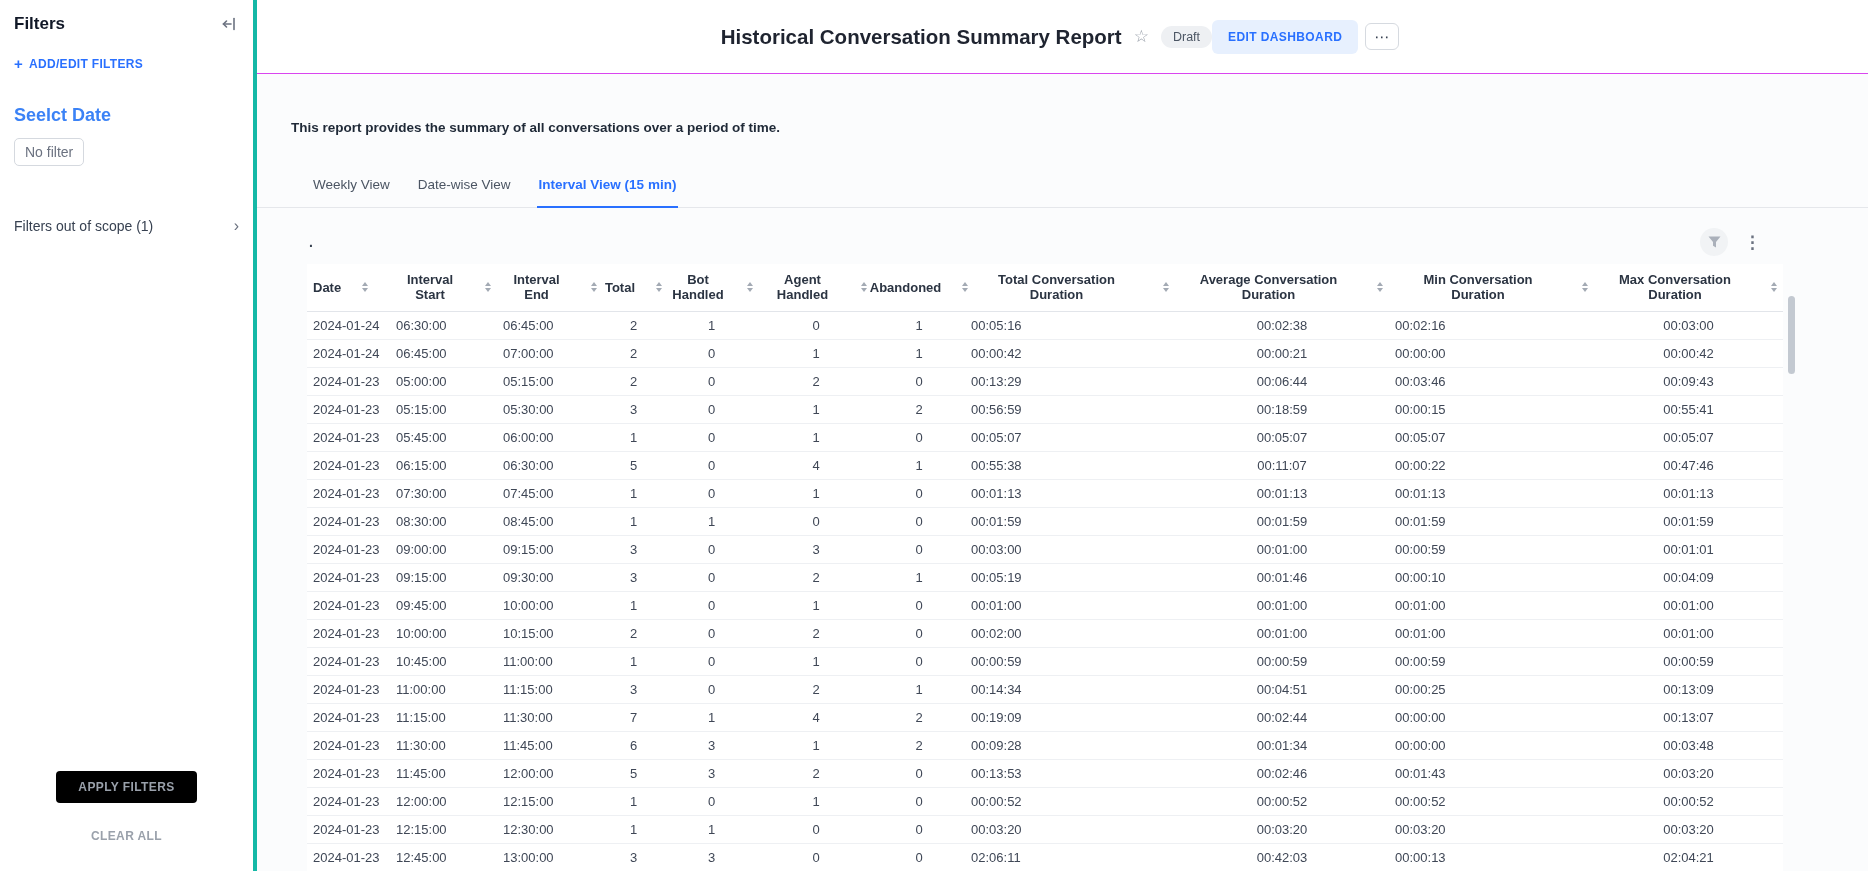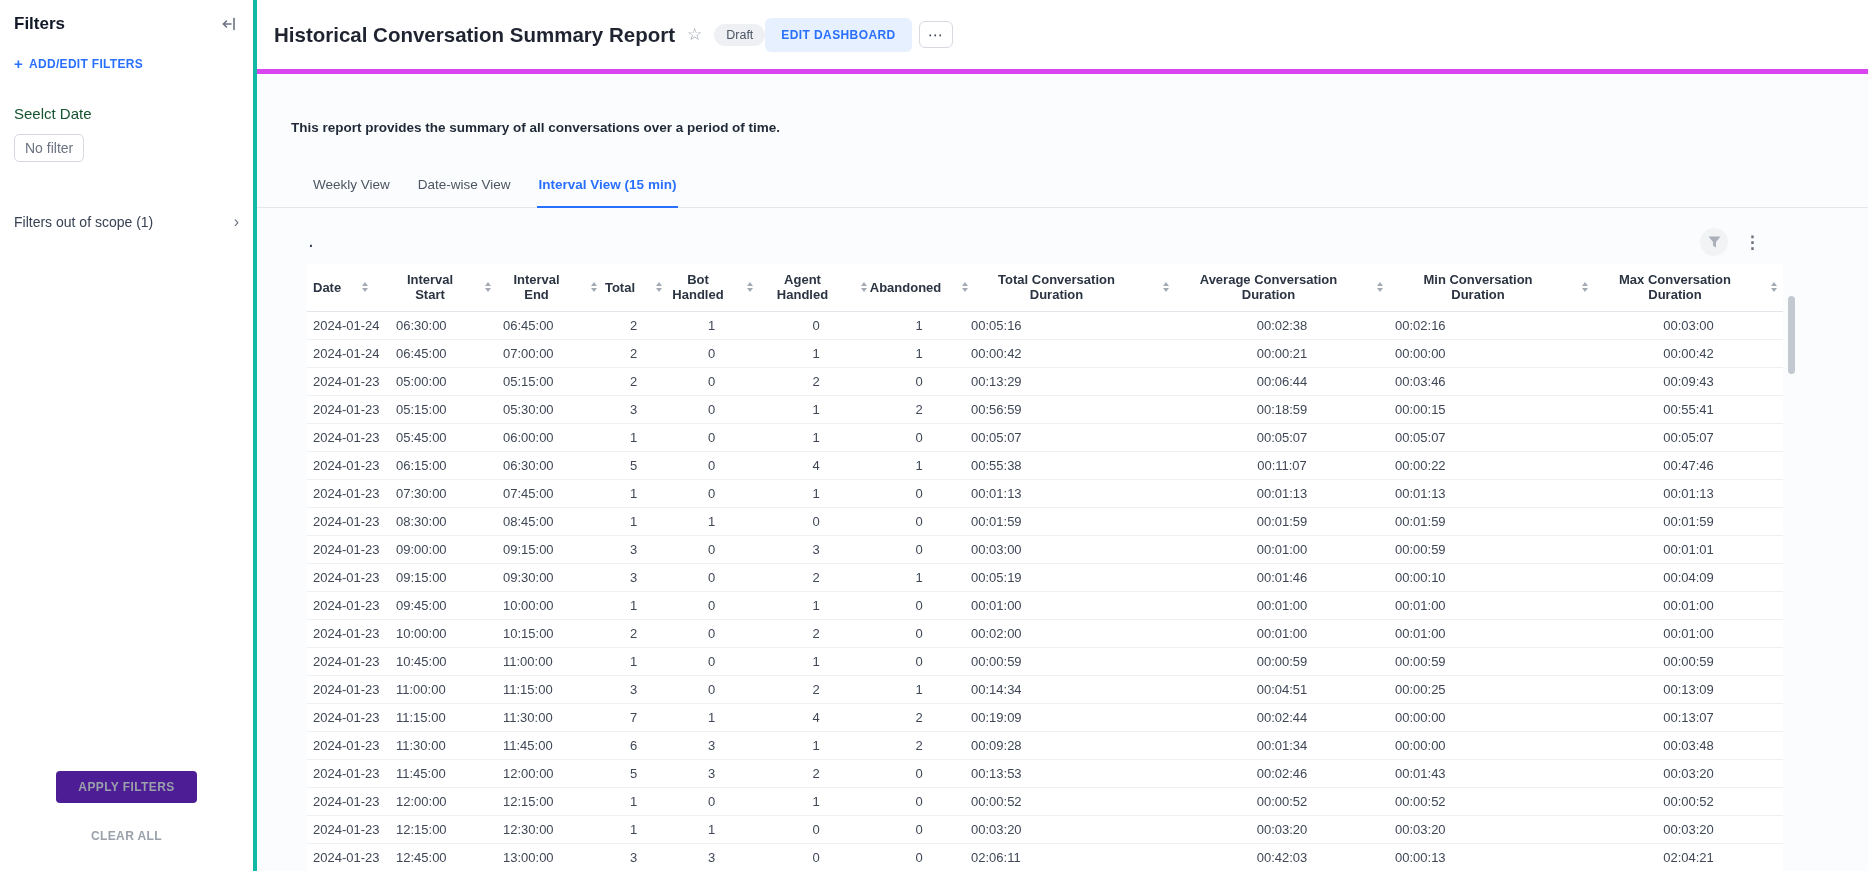--- a/index.html
+++ b/index.html
@@ -18,35 +18,35 @@
     display: flex; flex-direction: column;
     padding: 14px 14px 28px 14px;
     background: #ffffff;
   }
   .sidebar-header { display: flex; align-items: center; justify-content: space-between; }
   .sidebar-title { font-size: 17px; font-weight: 700; color: #111827; }
   .collapse-btn { background: none; border: none; cursor: pointer; color: #6b7280; padding: 2px; display: flex; }
   .add-filters { display: flex; align-items: center; gap: 6px; margin-top: 22px; color: #2970ff; font-size: 12px; font-weight: 700; letter-spacing: .3px; cursor: pointer; }
   .add-filters .plus { font-size: 15px; font-weight: 700; line-height: 1; }
   .filter-group { margin-top: 34px; }
-  .filter-label { font-size: 15px; font-weight: 400; color: #14532d; }
+  .filter-label { font-size: 18px; font-weight: 700; color: #3b82f6; }
   .chip { display: inline-block; margin-top: 12px; padding: 5px 10px; border: 1px solid #d5d9df; border-radius: 5px; font-size: 14px; color: #6b7280; background: #fff; }
   .scope-row { margin-top: 52px; display: flex; align-items: center; justify-content: space-between; font-size: 14px; color: #374151; cursor: pointer; }
   .scope-row .chev { color: #6b7280; font-size: 16px; line-height: 1; }
   .sidebar-bottom { margin-top: auto; display: flex; flex-direction: column; align-items: center; gap: 26px; }
-  .apply-btn { background: #4c1d95; color: #9aa1ab; border: none; border-radius: 4px; padding: 9px 22px; font-size: 12px; font-weight: 700; letter-spacing: .4px; cursor: pointer; font-family: inherit; }
+  .apply-btn { background: #000000; color: #9aa1ab; border: none; border-radius: 4px; padding: 9px 22px; font-size: 12px; font-weight: 700; letter-spacing: .4px; cursor: pointer; font-family: inherit; }
   .clear-all { color: #9aa1ab; font-size: 12px; font-weight: 700; letter-spacing: .4px; cursor: pointer; }
 
   
   .main { flex: 1; display: flex; flex-direction: column; height: 100%; overflow: hidden; background: #fbfcfd; }
 
   .topbar {
     height: 74px; min-height: 74px; background: #ffffff;
-    border-bottom: 5px solid #d946ef;
-    display: flex; align-items: center; justify-content: flex-start;
+    border-bottom: 1px solid #d946ef;
+    display: flex; align-items: center; justify-content: center;
     padding: 0 22px 0 17px;
   }
   .title-group { display: flex; align-items: center; gap: 12px; }
   .page-title { font-size: 20.5px; font-weight: 700; color: #1f2430; }
   .star { color: #9aa1ab; font-size: 17px; cursor: pointer; }
   .badge { background: #eef0f3; color: #4b5563; font-size: 12.5px; padding: 4px 12px; border-radius: 20px; }
   .topbar-actions { display: flex; align-items: center; gap: 7px; }
   .edit-dash-btn { background: #e7f0fe; color: #2970ff; border: none; border-radius: 6px; padding: 10px 16px; font-size: 12px; font-weight: 700; letter-spacing: .4px; cursor: pointer; font-family: inherit; }
   .more-btn { background: #fff; border: 1px solid #d6dae0; border-radius: 6px; padding: 5px 8px; font-size: 15px; color: #374151; cursor: pointer; line-height: 1; letter-spacing: 1px; }
 

